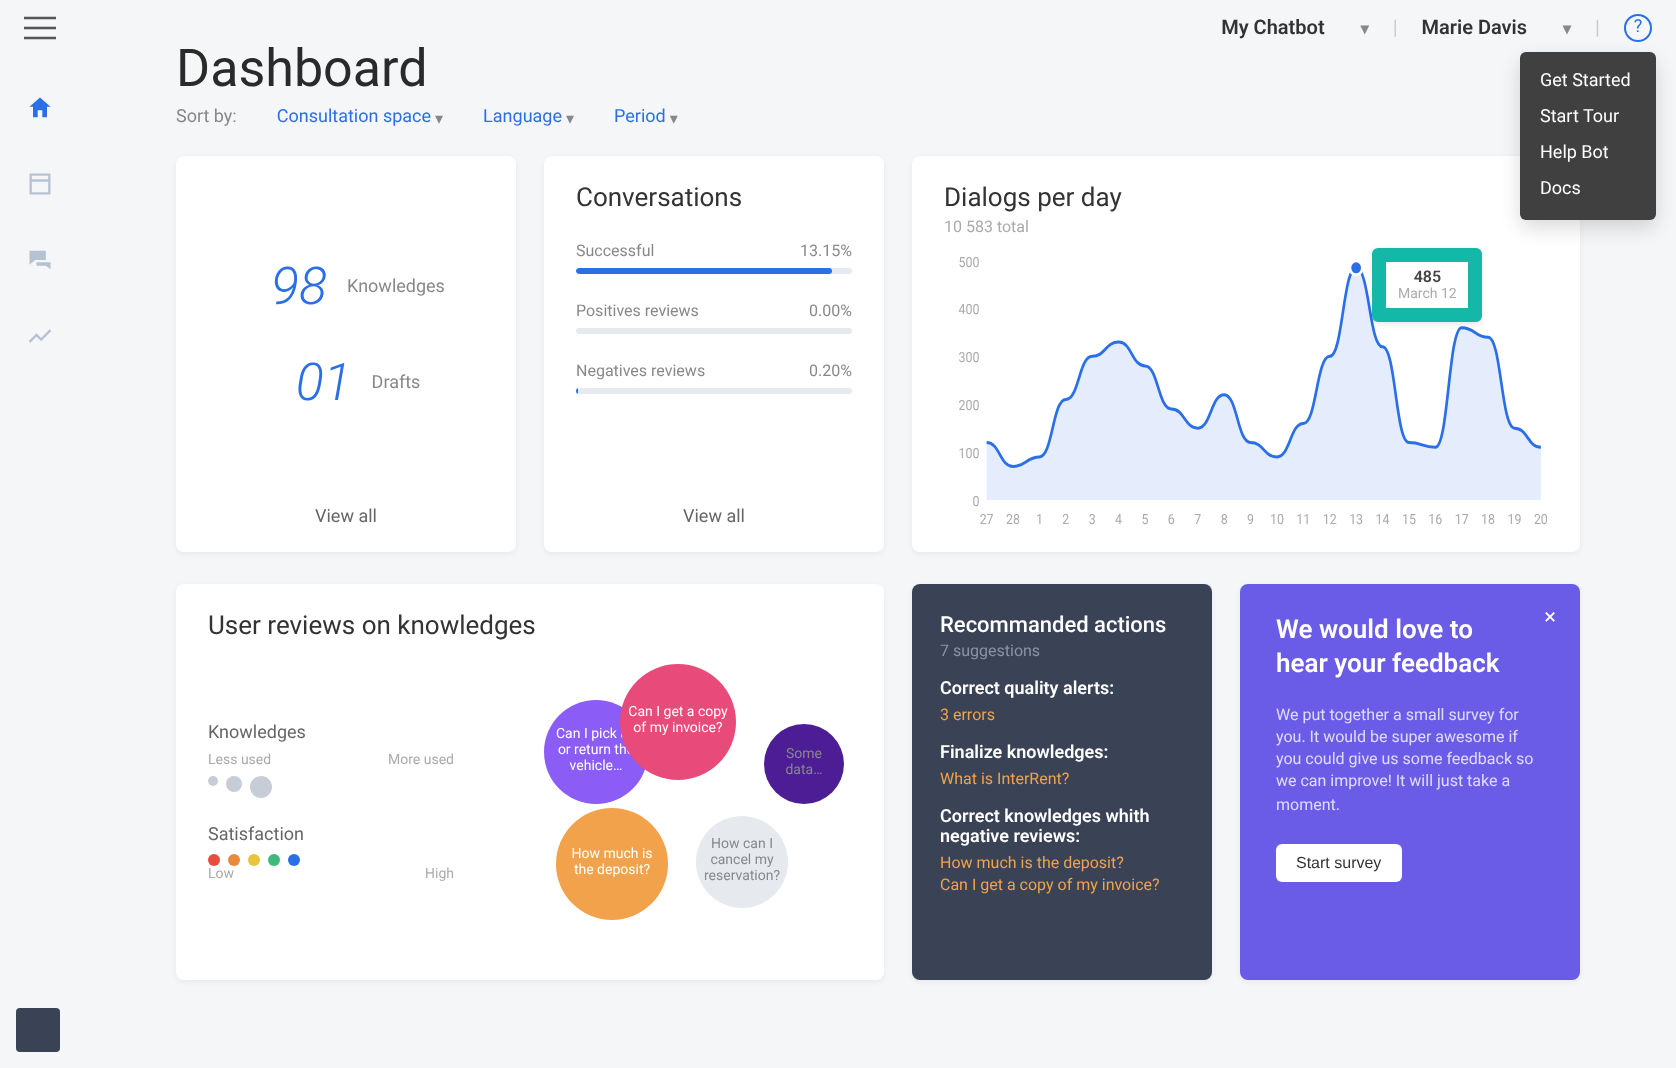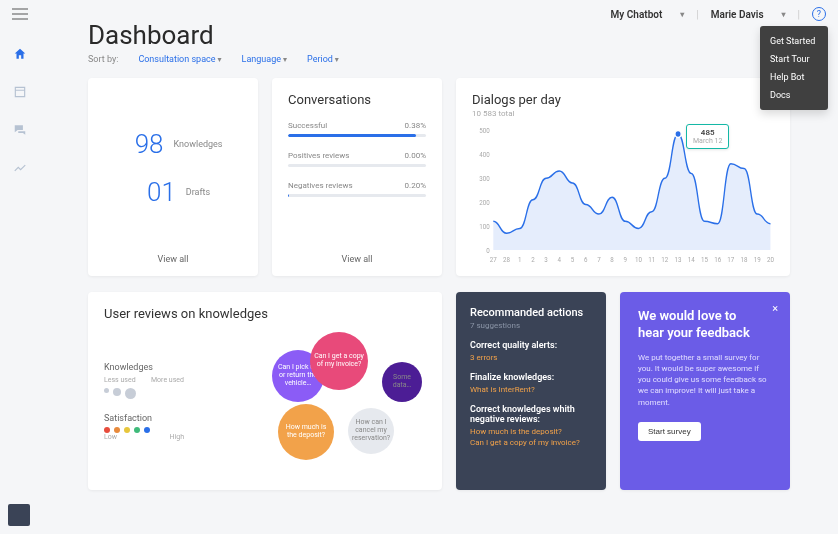--- a/index.html
+++ b/index.html
@@ -16,42 +16,42 @@
   .sidebar .nav-ic { width:16px; height:16px; display:flex; align-items:center; justify-content:center; color:#b6c2d2; cursor:pointer;}
   .sidebar .nav-ic.active { color:#2a6fe8; }
   .main { position:absolute; left:40px; right:0; top:16px; bottom:0; padding:0 48px 0 48px; overflow:hidden;}
   h1 { font-size:26px; font-weight:400; color:#2a2a2a; margin-top:4px;}
   .sort-row { display:flex; align-items:center; gap:20px; font-size:9px; color:#888; margin-top:4px;}
   .sort-row .filter { color:#2a6fe8; cursor:pointer; display:flex; align-items:center; gap:2px;}
   .grid-top { display:flex; gap:14px; margin-top:14px; }
   .card { background:#fff; border-radius:4px; box-shadow:0 1px 3px rgba(0,0,0,0.06); padding:14px 16px; position:relative;}
   .kpi-card { width:170px; height:198px; display:flex; flex-direction:column; justify-content:center; align-items:center;}
   .kpi-row { display:flex; align-items:center; gap:10px; margin-bottom:18px;}
-  .kpi-num { color:#2a6fe8; font-size:26px; font-weight:300; width:40px; text-align:right;}
+  .kpi-num { color:#2a6fe8; font-size:26px; font-weight:300; width:40px; text-align:right;font-style:italic;}
   .kpi-label { font-size:9px; color:#888;}
   .view-all { position:absolute; bottom:12px; left:0; right:0; text-align:center; font-size:9px; color:#666; cursor:pointer;}
   .conv-card { width:170px; height:198px;}
   .conv-card h3 { font-size:13px; font-weight:400; margin-bottom:14px;}
   .bar-row { margin-bottom:14px;}
   .bar-head { display:flex; justify-content:space-between; font-size:8px; color:#888; margin-bottom:4px;}
   .bar-track { height:3px; background:#e6e9ee; border-radius:2px; overflow:hidden;}
   .bar-fill { height:100%; background:#2a6fe8; border-radius:2px;}
   .dialog-card { flex:1; height:198px;}
   .dialog-card h3 { font-size:13px; font-weight:400;}
   .dialog-sub { font-size:8px; color:#aaa; margin-top:2px;}
   .chart-wrap { position:relative; height:140px; margin-top:6px;}
   .chart-wrap svg { width:100%; height:100%; }
-  .tooltip { position:absolute; top:0px; left:240px; background:#fff; border:1px solid #14b8a6; border-radius:3px; padding:3px 6px; font-size:8px; color:#444; text-align:center; box-shadow:0 1px 3px rgba(0,0,0,0.1);}
+  .tooltip { position:absolute; top:0px; left:240px; background:#fff; border:7px solid #14b8a6; border-radius:3px; padding:3px 6px; font-size:8px; color:#444; text-align:center; box-shadow:0 1px 3px rgba(0,0,0,0.1);}
   .tooltip .date { color:#aaa; font-size:7px;}
   .grid-bottom { display:flex; gap:14px; margin-top:16px;}
   .reviews-card { width:354px; height:198px; position:relative;}
   .reviews-card h3 { font-size:13px; font-weight:400;}
   .legend-block { position:absolute; left:16px; top:70px; font-size:8px; color:#666;}
   .legend-block .title { font-size:9px; margin-bottom:4px;}
-  .legend-row { display:flex; justify-content:space-between; width:80px; color:#aaa; font-size:7px; margin-bottom:10px;}
+  .legend-row { display:flex; justify-content:space-between; width:123px; color:#aaa; font-size:7px; margin-bottom:10px;}
   .sat-dots { display:flex; gap:4px; margin-top:3px;}
   .sat-dots span { width:6px; height:6px; border-radius:50%;}
   .bubbles { position:absolute; left:160px; top:30px; width:190px; height:160px;}
   .bubble { position:absolute; border-radius:50%; display:flex; align-items:center; justify-content:center; text-align:center; color:#fff; font-size:7px; line-height:1.1; padding:4px;}
   .actions-card { width:150px; height:198px; background:#3a4356; color:#cfd6e4; padding:14px 14px;}
   .actions-card h3 { font-size:11px; color:#fff; font-weight:500;}
   .actions-sub { font-size:8px; color:#8a94a6; margin-top:2px; margin-bottom:10px;}
   .act-group { margin-bottom:10px;}
   .act-title { font-size:9px; color:#fff; font-weight:600; margin-bottom:3px;}
   .act-link { font-size:8px; color:#f2a24a; cursor:pointer; display:block; margin-bottom:2px;}
@@ -148,21 +148,21 @@
       </div>
       <div class="view-all">View all</div>
     </div>
 
     <div class="card conv-card">
       <h3>Conversations</h3>
       <div id="conv-rows">
           <div class="bar-row">
             <div class="bar-head">
               <span>Successful</span>
-              <span>0.38%</span>
+              <span>13.15%</span>
             </div>
             <div class="bar-track">
               <div class="bar-fill" style="width:92.6%"></div>
             </div>
           </div>
           <div class="bar-row">
             <div class="bar-head">
               <span>Positives reviews</span>
               <span>0.00%</span>
             </div>

